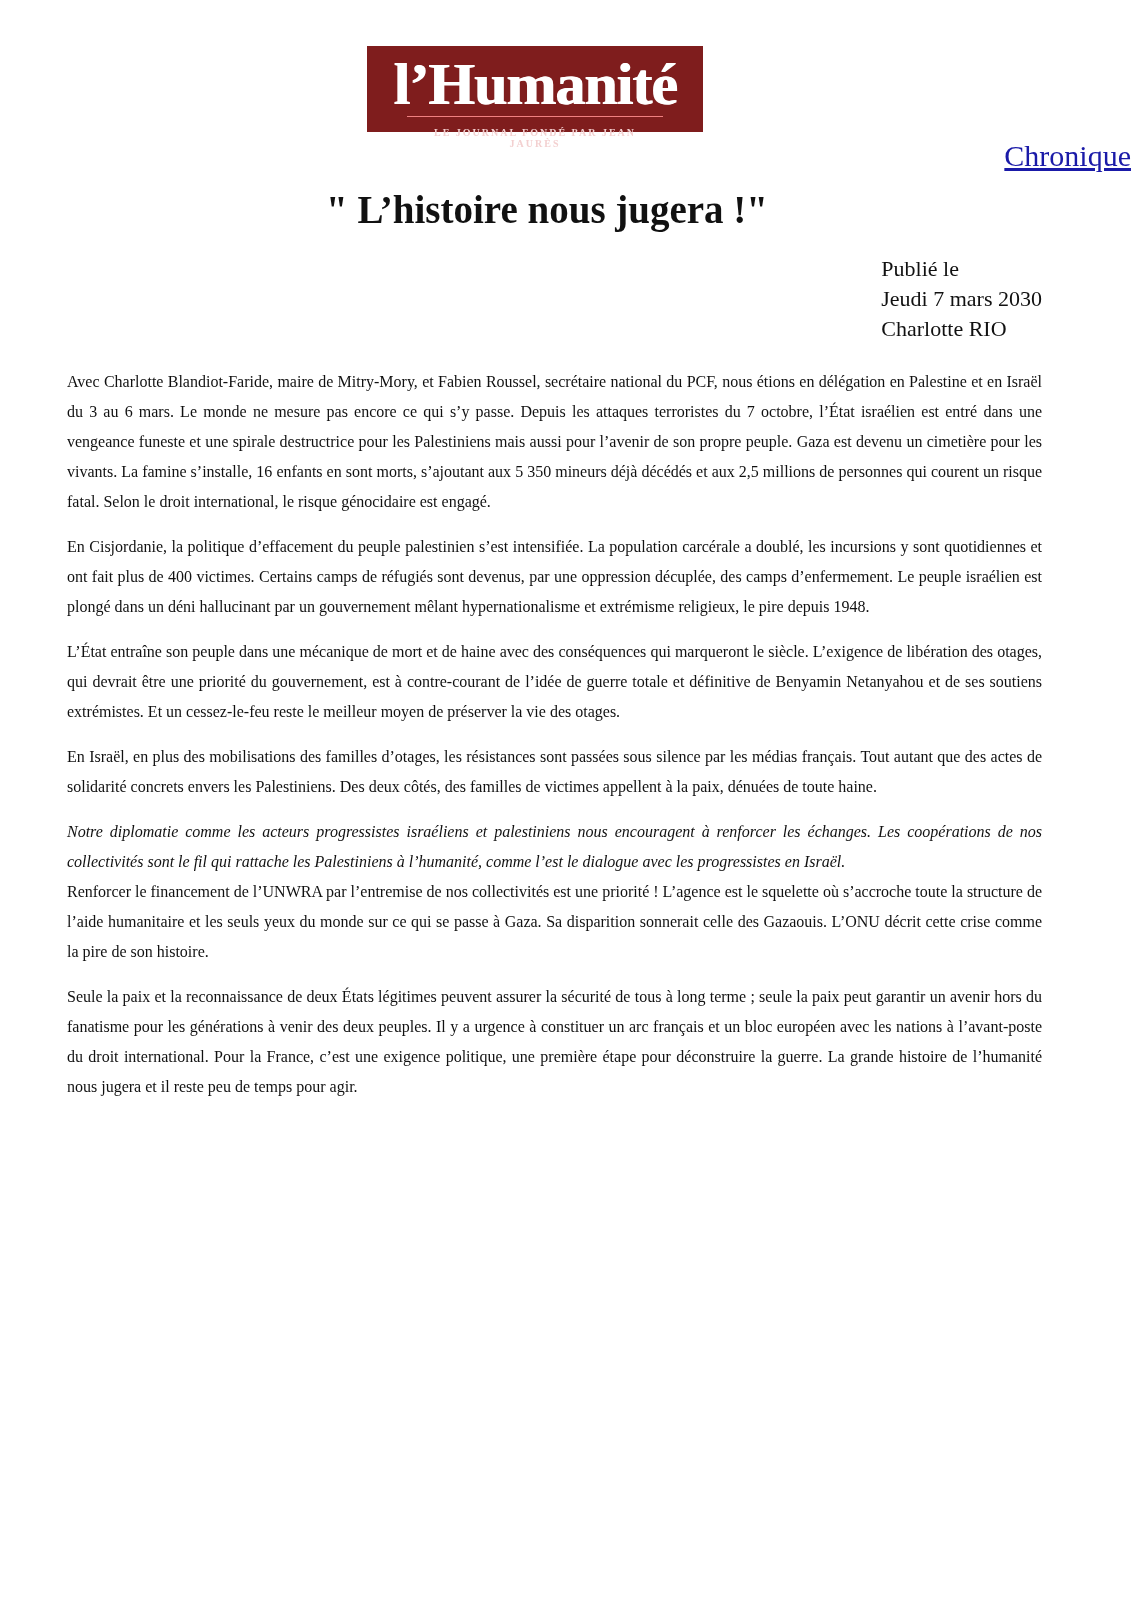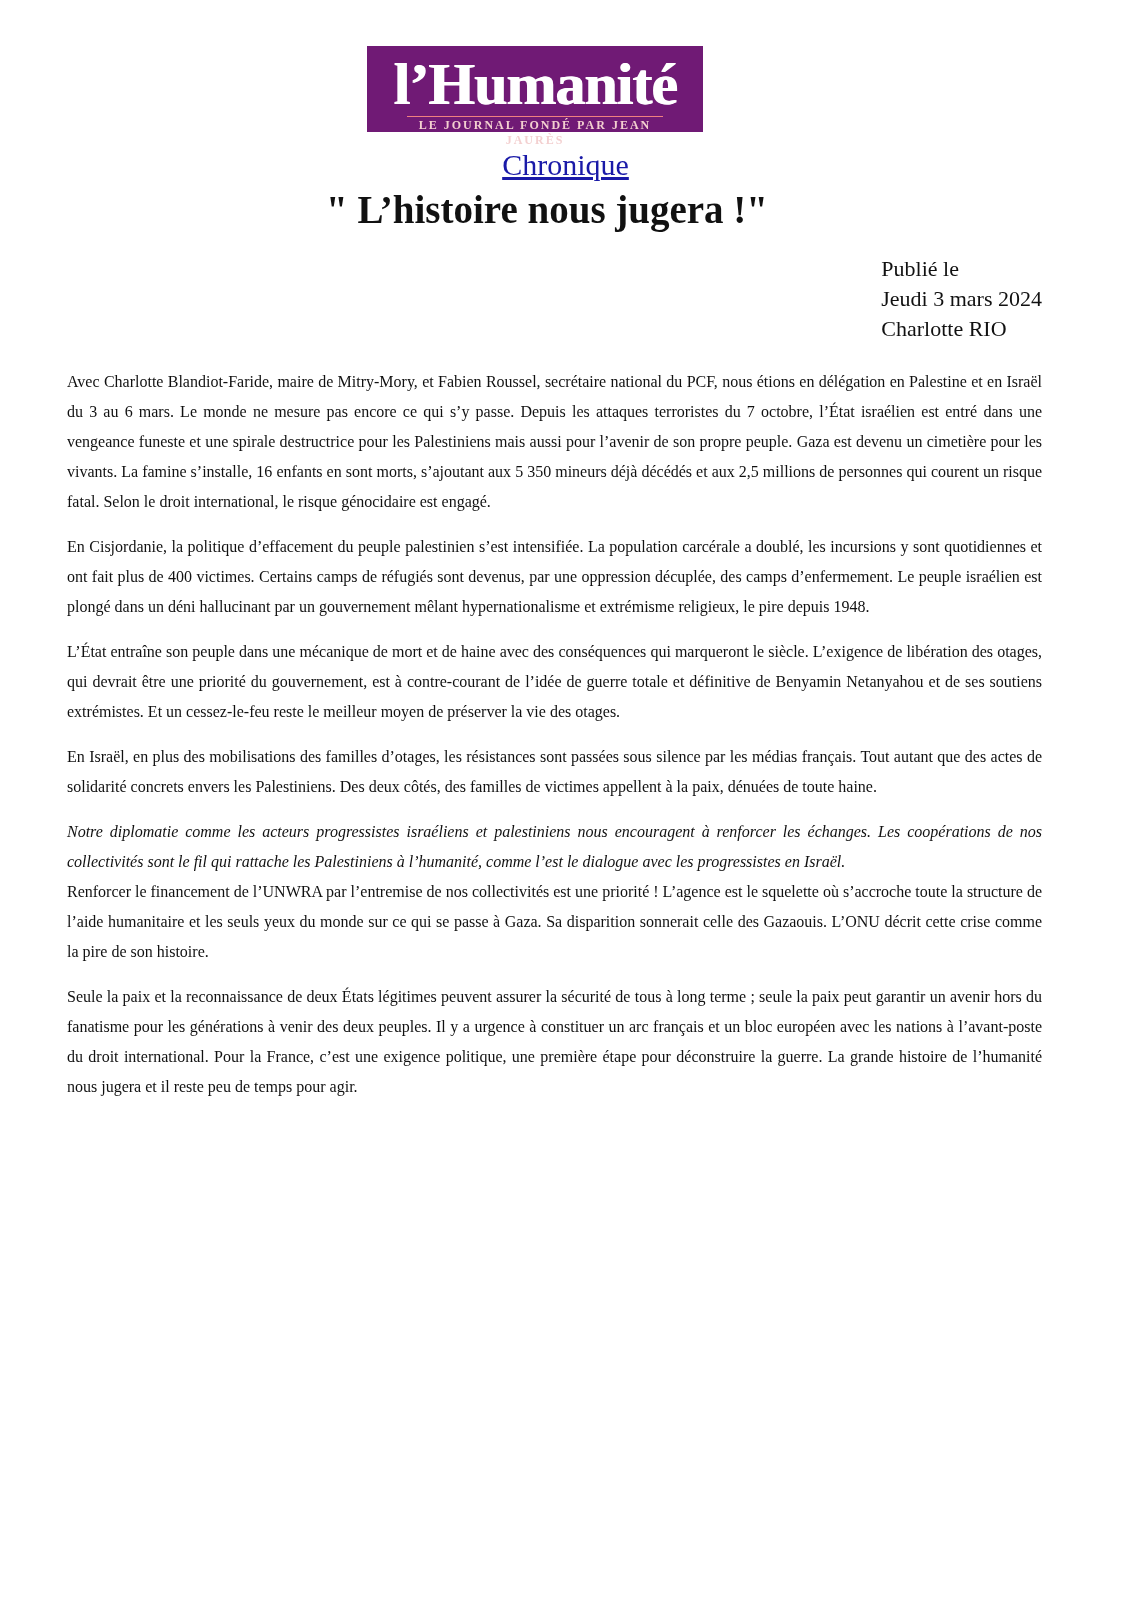--- a/index.html
+++ b/index.html
@@ -14,54 +14,54 @@
       overflow: hidden;
       font-family: "Liberation Serif", "DejaVu Serif", serif;
       color: #111111;
     }
     .logo {
       position: absolute;
       left: 367px;
       top: 46px;
       width: 336px;
       height: 86px;
-      background: #701a75;
+      background: #7f1d1d;
       box-sizing: border-box;
       text-align: center;
     }
     .logo-word {
       display: block;
       font-family: "Liberation Serif", "DejaVu Serif", serif;
       font-weight: bold;
       color: #ffffff;
       font-size: 60px;
       line-height: 60px;
       margin-top: 8px;
       letter-spacing: -1px;
       text-shadow: 1px 0 0 #fff;
     }
     .logo-tagline {
       display: block;
       font-family: "Liberation Serif", "DejaVu Serif", serif;
       font-weight: bold;
       color: #f3d0d0;
-      font-size: 12px;
+      font-size: 10px;
       letter-spacing: 2px;
       margin-top: 2px;
       border-top: 1px solid #f08080;
       margin-left: 40px;
       margin-right: 40px;
-      padding-top: 1px;
+      padding-top: 10px;
     }
     .kicker {
       position: absolute;
-      top: 147px;
+      top: 138px;
       left: 0;
       width: 1131px;
-      text-align: center;
+      text-align: right;
       font-size: 30px;
       line-height: 36px;
     }
     .kicker a {
       color: #1a1aa8;
       text-decoration: underline;
     }
     .headline {
       position: absolute;
       top: 186px;
@@ -107,21 +107,21 @@
 </div>
 
 <div class="kicker">
   <a>Chronique</a>
 </div>
 
 <h1 class="headline">" L’histoire nous jugera !"</h1>
 
 <div class="byline">
   <div>Publié le</div>
-  <div>Jeudi 3 mars 2024</div>
+  <div>Jeudi 7 mars 2030</div>
   <div>Charlotte RIO</div>
 </div>
 
 <div class="article">
   <p>Avec Charlotte Blandiot-Faride, maire de Mitry-Mory, et Fabien Roussel, secrétaire national du PCF, nous étions en délégation en Palestine et en Israël du 3 au 6 mars. Le monde ne mesure pas encore ce qui s’y passe. Depuis les attaques terroristes du 7 octobre, l’État israélien est entré dans une vengeance funeste et une spirale destructrice pour les Palestiniens mais aussi pour l’avenir de son propre peuple. Gaza est devenu un cimetière pour les vivants. La famine s’installe, 16 enfants en sont morts, s’ajoutant aux 5 350 mineurs déjà décédés et aux 2,5 millions de personnes qui courent un risque fatal. Selon le droit international, le risque génocidaire est engagé.</p>
   <p>En Cisjordanie, la politique d’effacement du peuple palestinien s’est intensifiée. La population carcérale a doublé, les incursions y sont quotidiennes et ont fait plus de 400 victimes. Certains camps de réfugiés sont devenus, par une oppression décuplée, des camps d’enfermement. Le peuple israélien est plongé dans un déni hallucinant par un gouvernement mêlant hypernationalisme et extrémisme religieux, le pire depuis 1948.</p>
   <p>L’État entraîne son peuple dans une mécanique de mort et de haine avec des conséquences qui marqueront le siècle. L’exigence de libération des otages, qui devrait être une priorité du gouvernement, est à contre-courant de l’idée de guerre totale et définitive de Benyamin Netanyahou et de ses soutiens extrémistes. Et un cessez-le-feu reste le meilleur moyen de préserver la vie des otages.</p>
   <p>En Israël, en plus des mobilisations des familles d’otages, les résistances sont passées sous silence par les médias français. Tout autant que des actes de solidarité concrets envers les Palestiniens. Des deux côtés, des familles de victimes appellent à la paix, dénuées de toute haine.</p>
   <p class="tight">Notre diplomatie comme les acteurs progressistes israéliens et palestiniens nous encouragent à renforcer les échanges. Les coopérations de nos collectivités sont le fil qui rattache les Palestiniens à l’humanité, comme l’est le dialogue avec les progressistes en Israël.</p>
   <p>Renforcer le financement de l’UNWRA par l’entremise de nos collectivités est une priorité ! L’agence est le squelette où s’accroche toute la structure de l’aide humanitaire et les seuls yeux du monde sur ce qui se passe à Gaza. Sa disparition sonnerait celle des Gazaouis. L’ONU décrit cette crise comme la pire de son histoire.</p>

